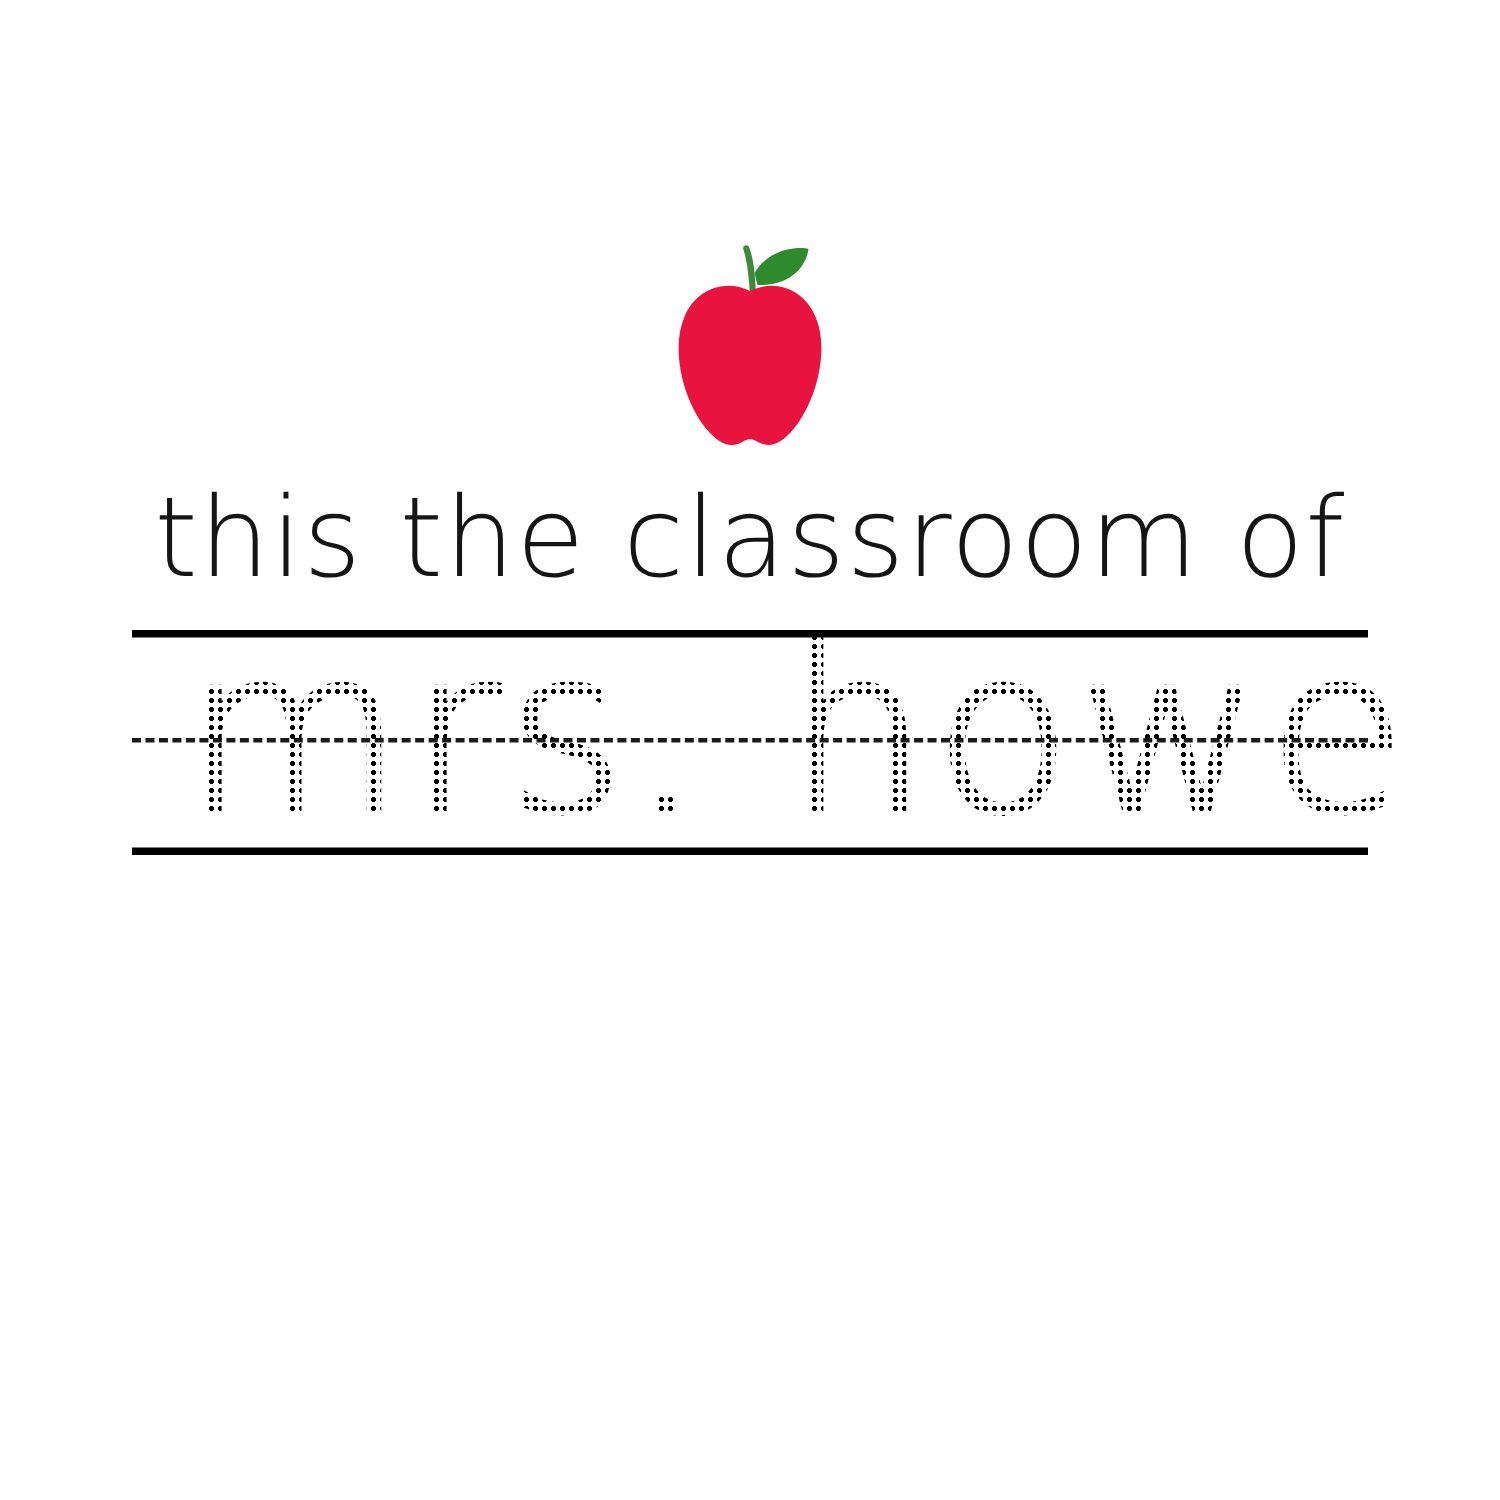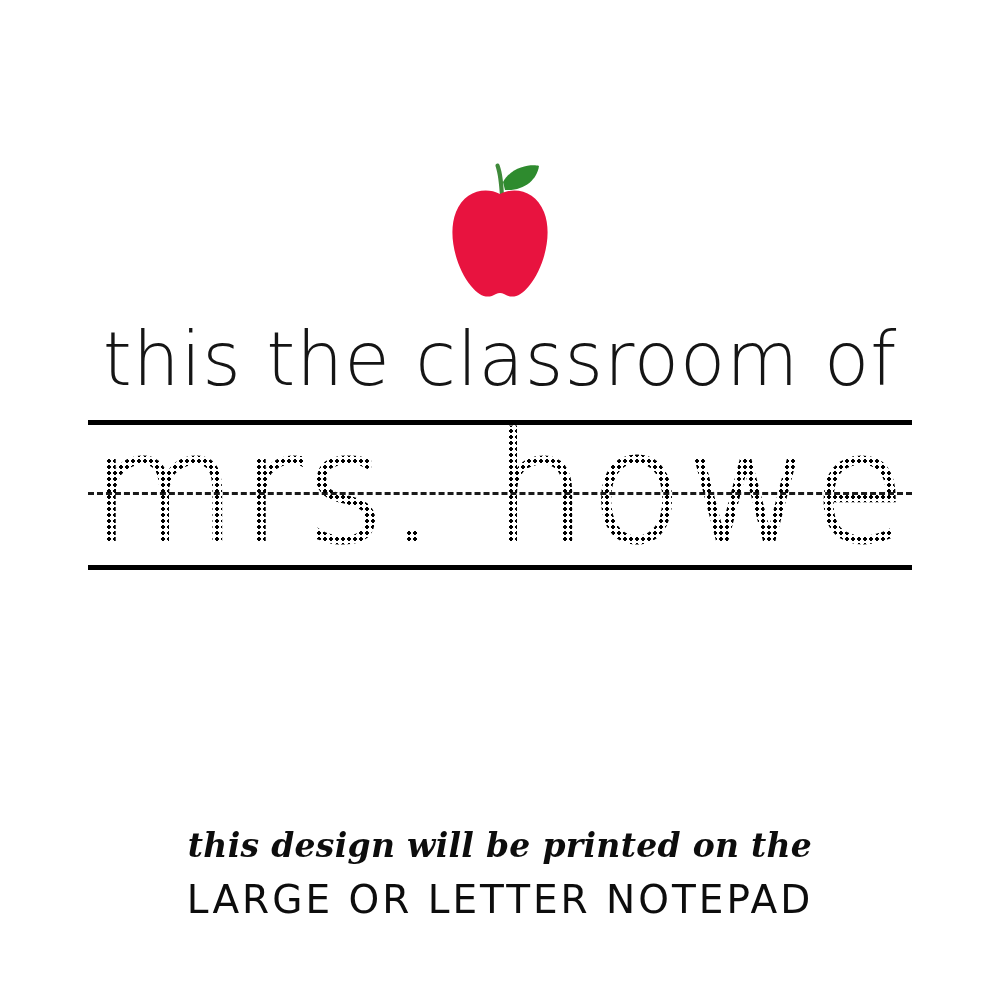--- a/index.html
+++ b/index.html
@@ -94,20 +94,21 @@
     white-space: nowrap;
   }
   
   .name-text.dotted {
     background-image: radial-gradient(#000 38%, transparent 40%);
     background-size: 6px 6px;
     -webkit-background-clip: text;
     background-clip: text;
     -webkit-text-stroke: 3px transparent;
     color: transparent;
+    margin-left: 32px;
   }
 
   
   .footer {
     position: absolute;
     left: 0;
     right: 0;
     bottom: 78px;
     text-align: center;
   }
@@ -146,18 +147,14 @@
 
   <div class="headline">this the classroom of</div>
 
   <div class="practice">
     <div class="line-solid line-top"></div>
     <div class="line-dashed"></div>
     <div class="line-solid line-bottom"></div>
     <div class="name-text dotted">mrs. howe</div>
   </div>
 
-  <div class="footer">
-    <div class="footer-line1">this design will be printed on the</div>
-    <div class="footer-line2">LARGE OR LETTER NOTEPAD</div>
-  </div>
 
 </div>
 
 </body></html>

